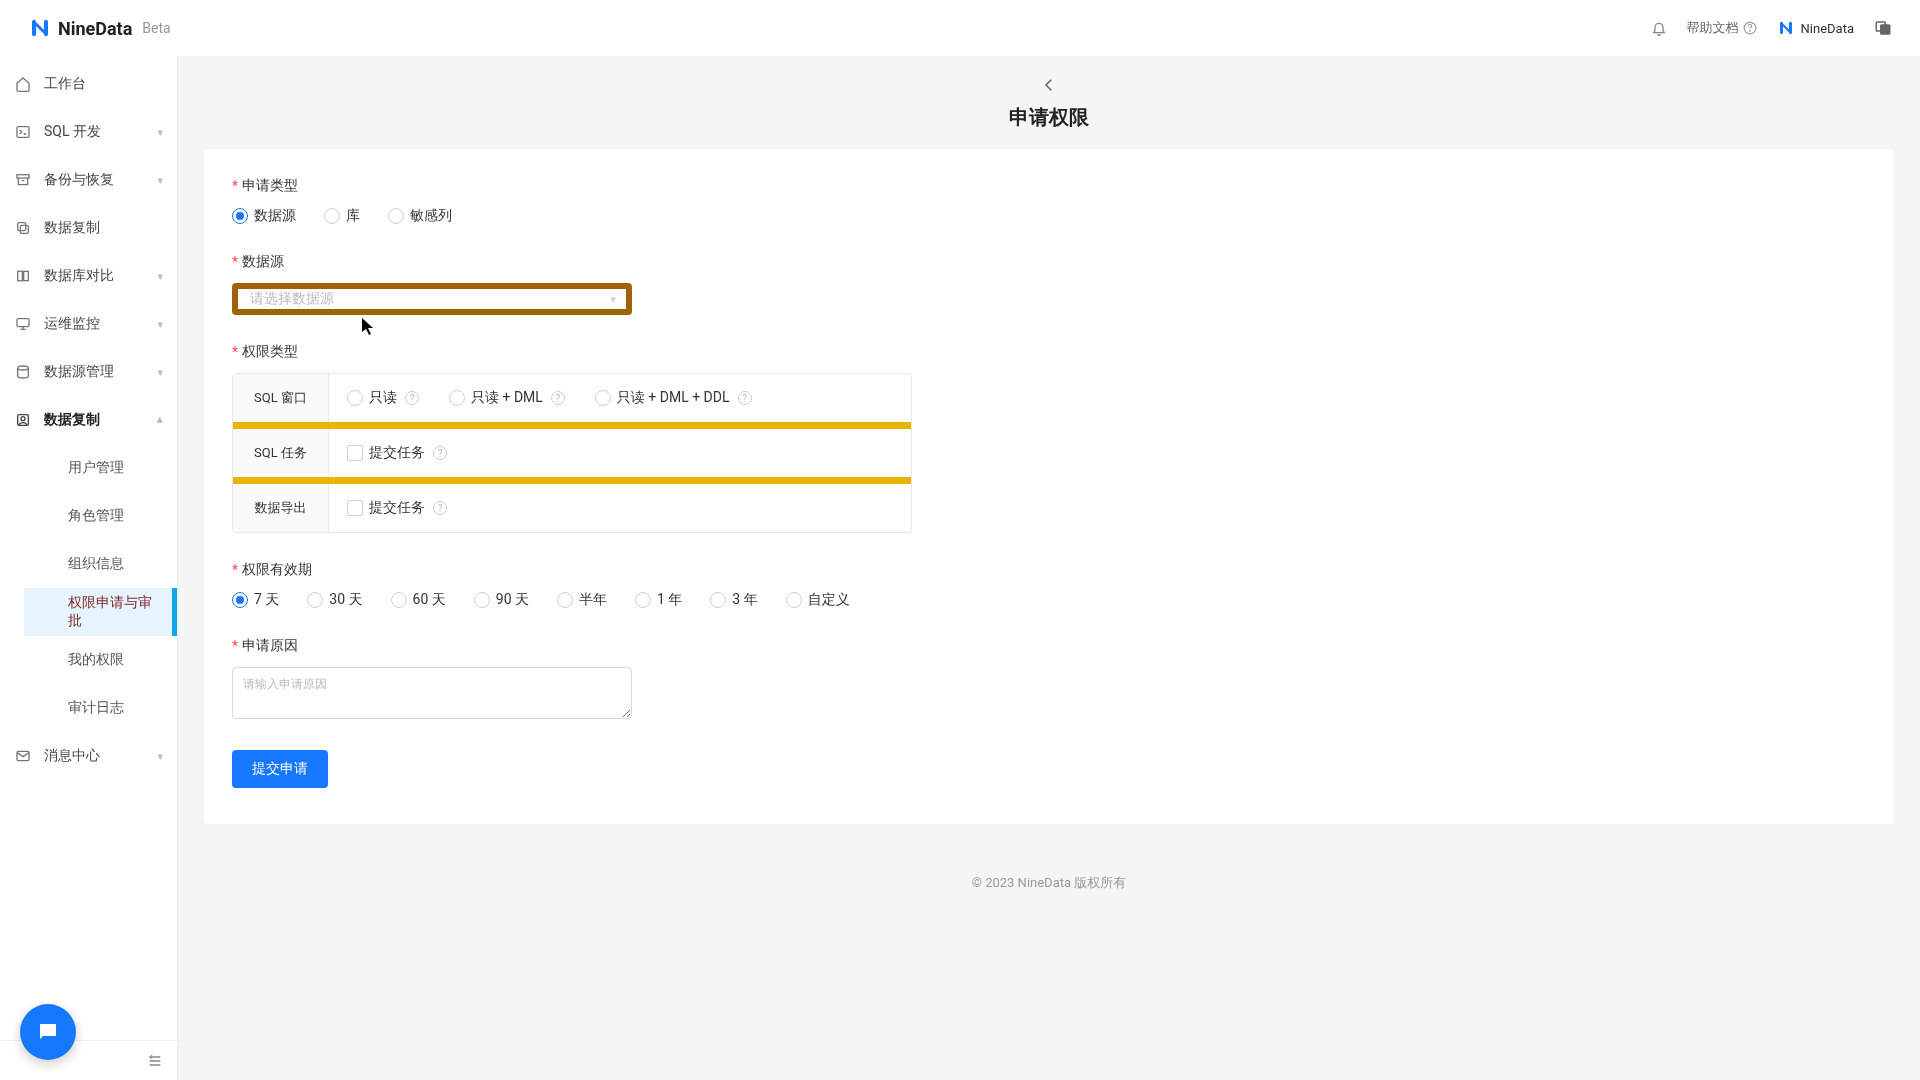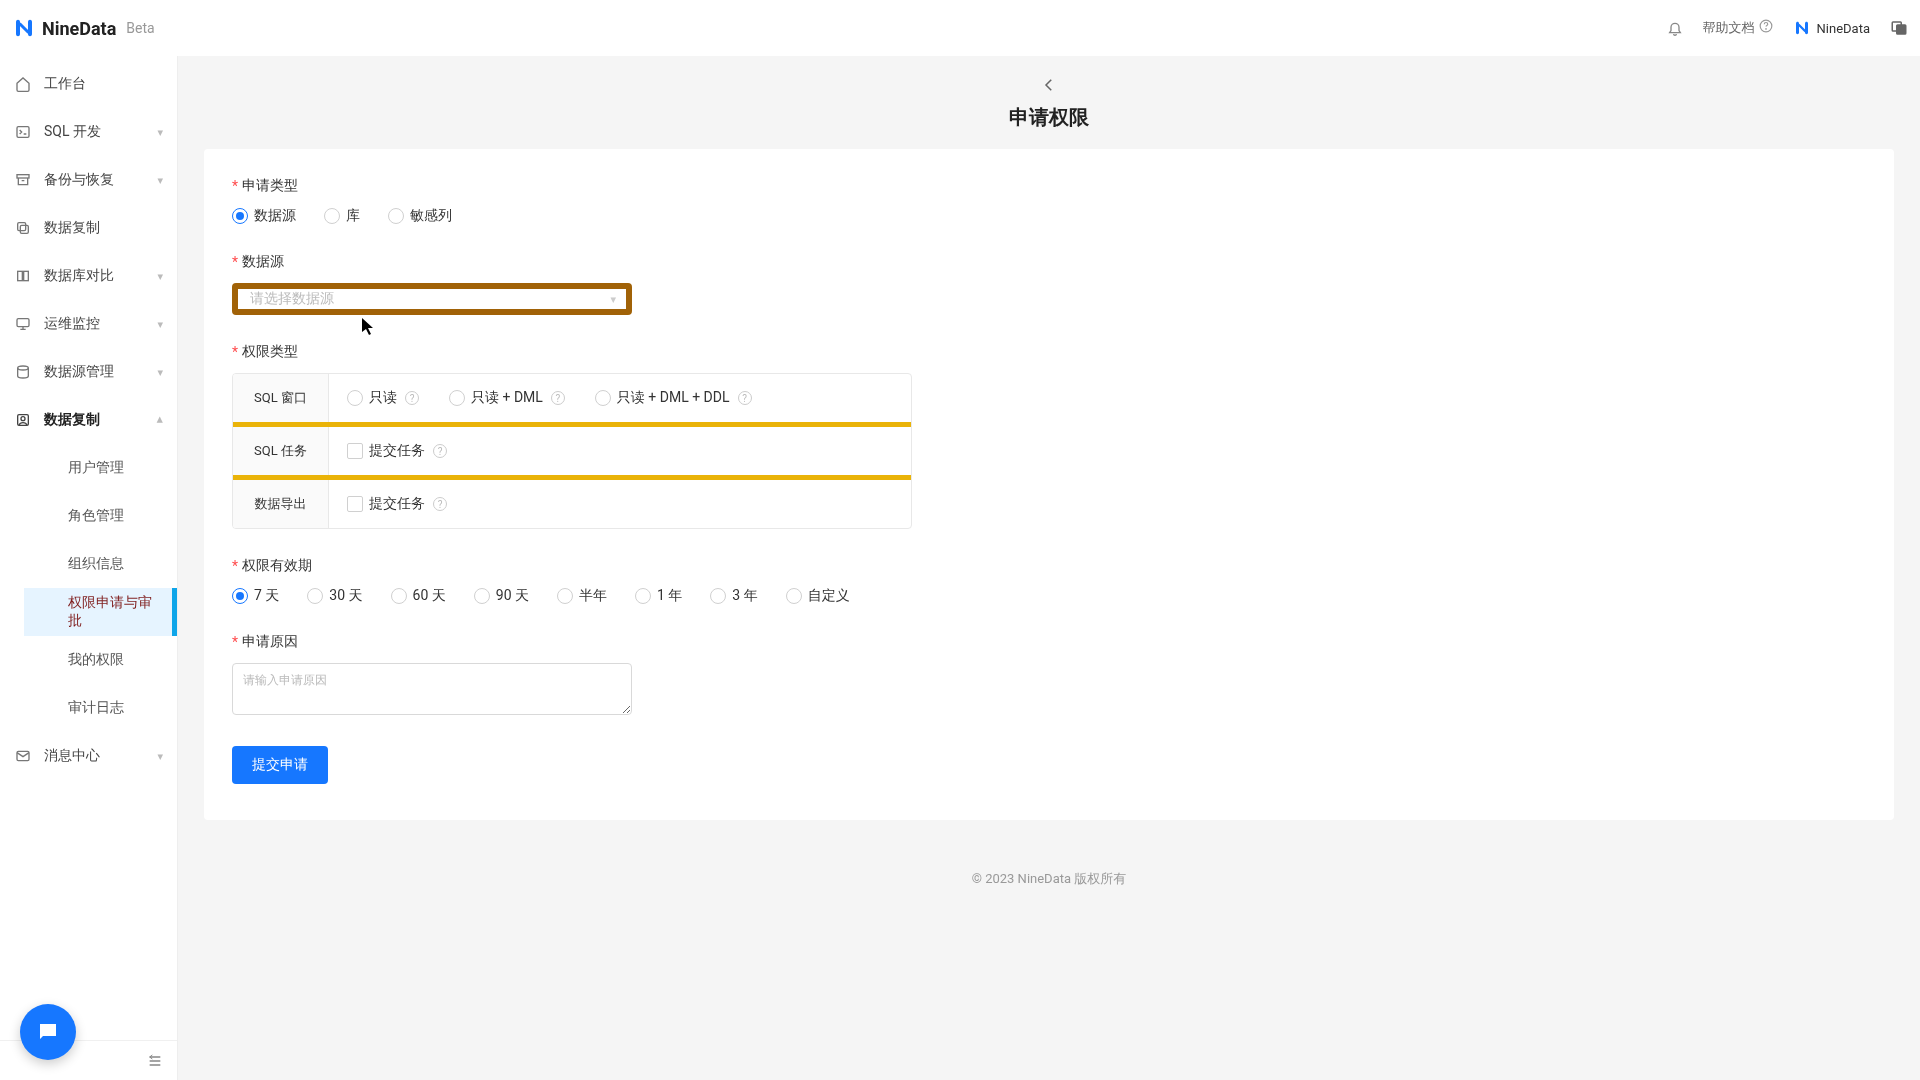--- a/index.html
+++ b/index.html
@@ -1,26 +1,26 @@
 <!DOCTYPE html>
 <html><head>
 <meta charset="utf-8">
 <style>
 * { box-sizing: border-box; margin: 0; padding: 0; }
 body { font-family: -apple-system, BlinkMacSystemFont, "Segoe UI", Roboto, "Helvetica Neue", Arial, sans-serif; font-size: 14px; color: #333; background: #f5f5f5; }
 
 
-.header { height: 56px; background: #fff; display: flex; align-items: center; padding: 0 12px; justify-content: space-between; }
+.header { height: 56px; background: #fff; display: flex; align-items: center; padding: 0 28px; justify-content: space-between; }
 .logo { display: flex; align-items: center; gap: 6px; }
 .logo-icon { width: 24px; height: 24px; }
 .logo-text { font-size: 18px; font-weight: 700; color: #222; }
 .logo-beta { font-size: 14px; color: #999; margin-left: 4px; }
 .header-right { display: flex; align-items: center; gap: 20px; }
 .header-icon { color: #666; cursor: pointer; display:flex; align-items:center; }
-.header-link { color: #666; font-size: 13px; cursor: pointer; display:flex; align-items:flex-start; gap:4px; }
+.header-link { color: #666; font-size: 13px; cursor: pointer; display:flex; align-items:center; gap:4px; }
 .header-user { display: flex; align-items: center; gap: 6px; font-size:13px; color:#333; cursor:pointer; }
 .header-user .sm-logo { width:18px; height:18px; }
 
 
 .wrap { display: flex; height: calc(100vh - 56px); }
 .sidebar { width: 178px; background: #fff; display:flex; flex-direction:column; border-right:1px solid #eee; position:relative; }
 .sidebar-inner { flex:1; overflow:auto; padding-top:4px; }
 .side-item { display:flex; align-items:center; height:48px; padding:0 14px; color:#444; cursor:pointer; font-size:14px; position:relative; }
 .side-item .icon { width:18px; display:flex; justify-content:center; color:#666; margin-right:12px; }
 .side-item .label { flex:1; }
@@ -49,21 +49,21 @@
 .radio-row { display:flex; align-items:center; gap:28px; flex-wrap:wrap; }
 .radio { display:flex; align-items:center; gap:6px; cursor:pointer; color:#333; }
 .radio .dot { width:16px; height:16px; border:1px solid #d0d0d0; border-radius:50%; position:relative; background:#fff; }
 .radio.checked .dot { border-color:#1677ff; }
 .radio.checked .dot::after { content:""; position:absolute; top:3px; left:3px; width:8px; height:8px; background:#1677ff; border-radius:50%; }
 
 .select { width:400px; height:32px; border:6px solid #a16207; border-radius:4px; display:flex; align-items:center; padding:0 12px; color:#bbb; background:#fff; position:relative; cursor:pointer; }
 .select .down { position:absolute; right:10px; color:#ccc; font-size:11px; }
 
 .perm-table { border:1px solid #e8e8e8; border-radius:4px; overflow:hidden; max-width:680px; }
-.perm-row { display:flex; border-bottom:5px solid #eab308; }
+.perm-row { display:flex; border-bottom:7px solid #eab308; }
 .perm-row:last-child { border-bottom:none; }
 .perm-head { width:96px; flex:none; background:#fafafa; border-right:1px solid #e8e8e8; display:flex; align-items:center; justify-content:center; font-size:13px; color:#333; }
 .perm-body { flex:1; display:flex; align-items:center; gap:30px; padding:12px 18px; min-height:48px; }
 .checkbox { display:flex; align-items:center; gap:6px; cursor:pointer; color:#333; }
 .checkbox .box { width:16px; height:16px; border:1px solid #d0d0d0; border-radius:2px; background:#fff; }
 .radio-inline { display:flex; align-items:center; gap:6px; cursor:pointer; color:#333; }
 .radio-inline .dot { width:16px; height:16px; border:1px solid #d0d0d0; border-radius:50%; background:#fff; }
 .info-icon { width:14px; height:14px; border:1px solid #ccc; border-radius:50%; display:inline-flex; align-items:center; justify-content:center; font-size:10px; color:#bbb; margin-left:2px; cursor:pointer; }
 
 .textarea { width:400px; min-height:52px; border:1px solid #d9d9d9; border-radius:4px; padding:8px 10px; font-size:12px; color:#333; resize:vertical; outline:none; font-family:inherit; }

